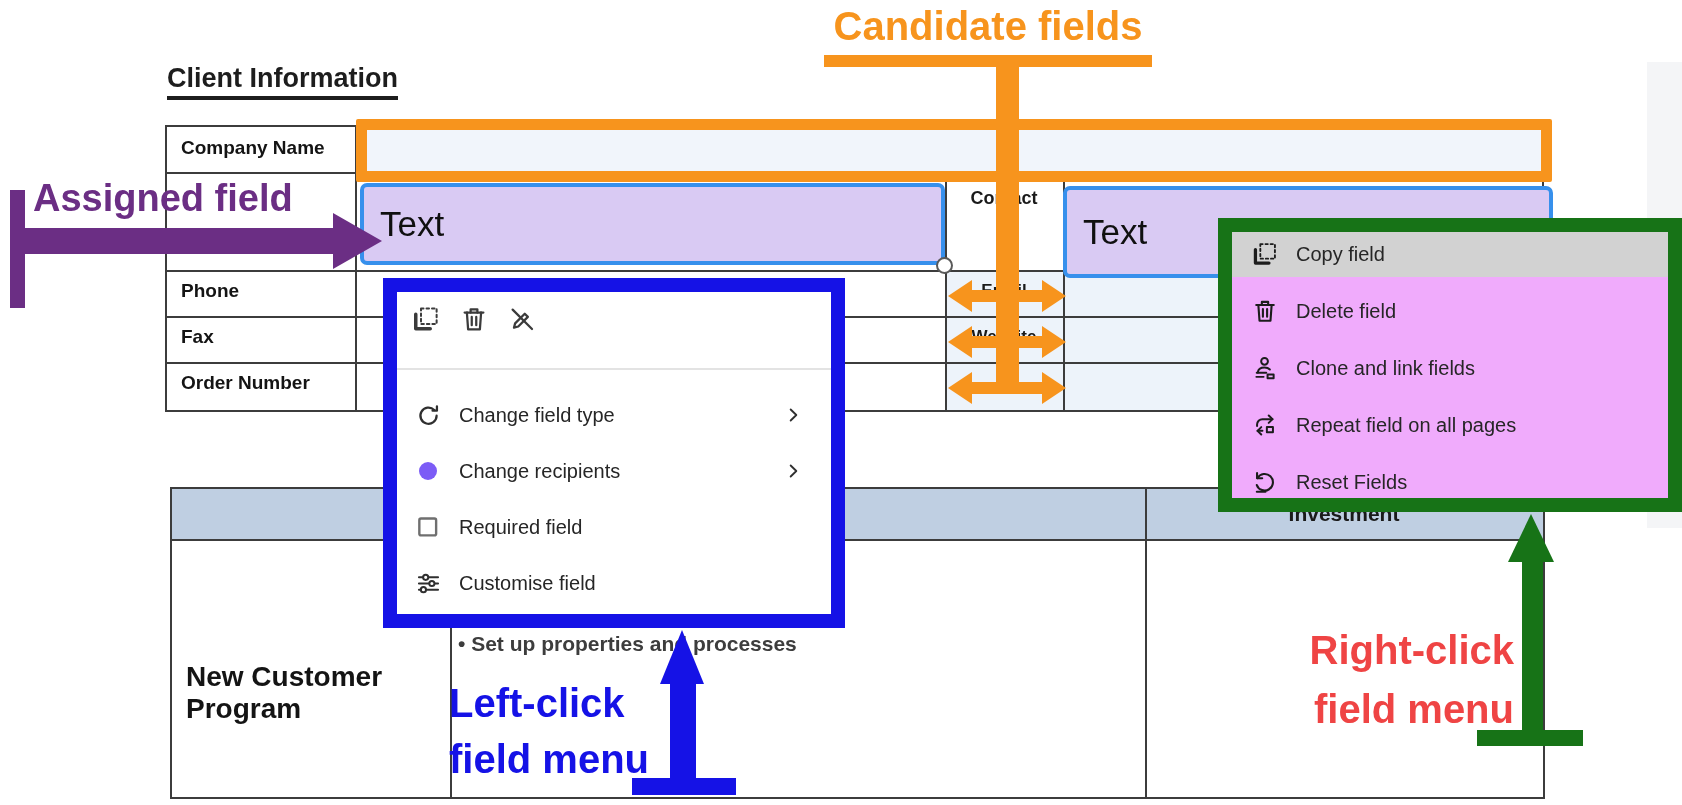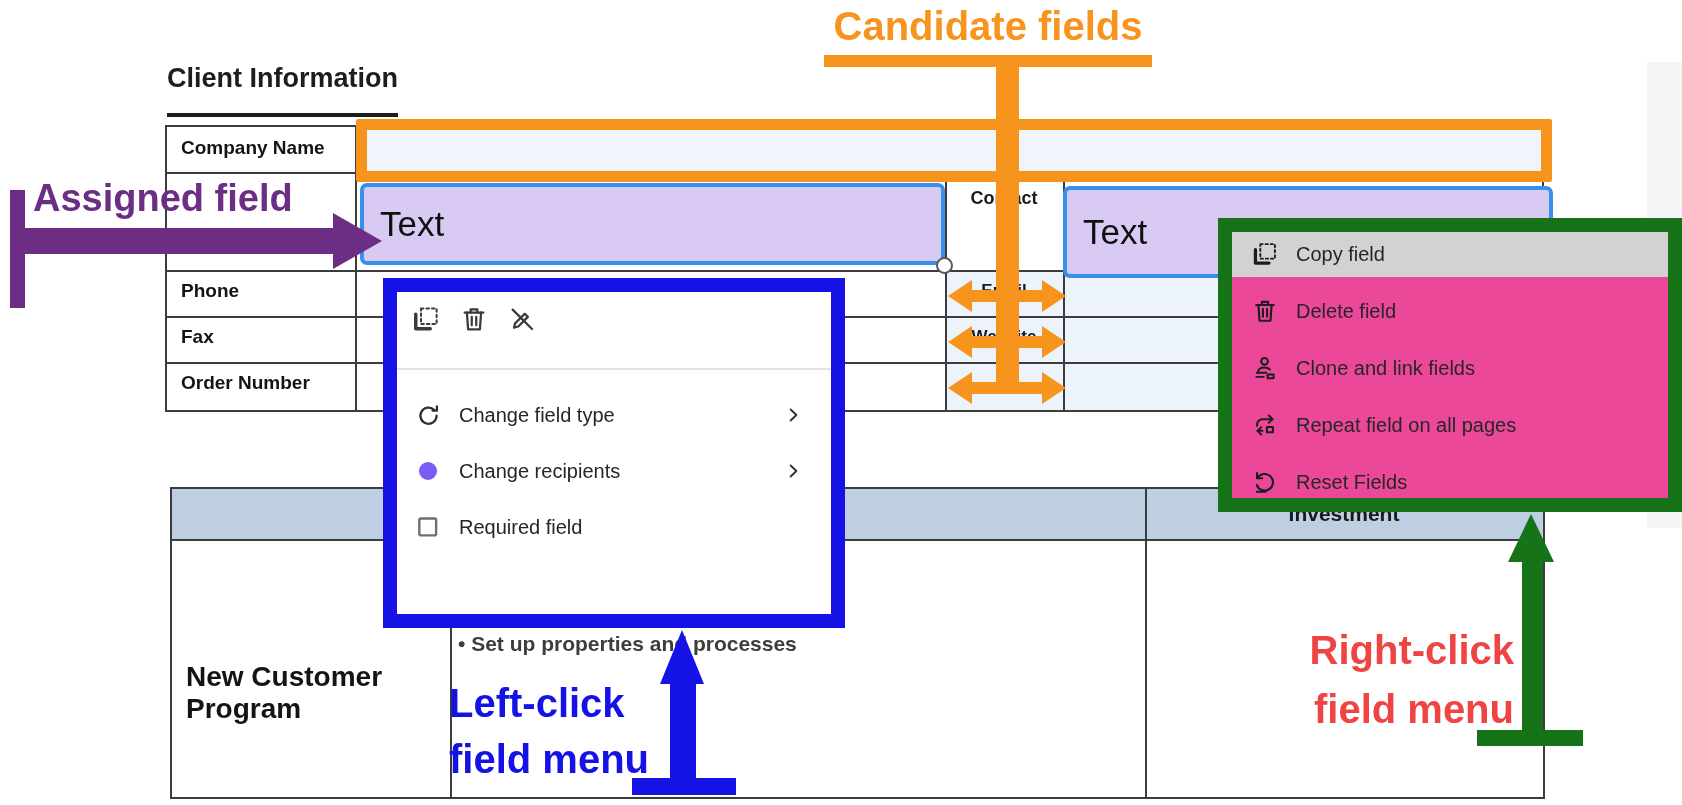--- a/index.html
+++ b/index.html
@@ -5,21 +5,21 @@
   html,body{margin:0;padding:0;background:#fff;}
   .stage{position:relative;width:1682px;height:805px;background:#ffffff;overflow:hidden;
          font-family:"Liberation Sans",sans-serif;color:#1a1a1a;}
   .abs{position:absolute;}
 
   
   .strip{left:1647px;top:62px;width:35px;height:466px;background:#f4f5f7;z-index:1;}
 
   
   .heading{left:167px;top:63px;font-size:27px;font-weight:bold;color:#1d1d1d;
-           border-bottom:4px solid #1d1d1d;padding-bottom:19px;z-index:2;}
+           border-bottom:4px solid #1d1d1d;padding-bottom:2px;z-index:2;}
 
   
   .t1{left:165px;top:125px;width:1379px;height:287px;border:2px solid #3c3c3c;z-index:2;box-sizing:border-box;}
   .t1 .bluebg{position:absolute;left:778px;top:144px;right:0;bottom:0;background:#edf3fa;}
   .t1 .hl{position:absolute;left:0;right:0;height:2px;background:#3c3c3c;}
   .t1 .vl{position:absolute;top:0;bottom:0;width:2px;background:#3c3c3c;}
   .t1 .lab{position:absolute;left:14px;font-weight:bold;font-size:19px;color:#141414;}
 
   .contact{left:945px;top:188px;width:118px;text-align:center;font-size:18px;font-weight:bold;z-index:3;}
   .midlab{left:945px;width:118px;text-align:center;font-size:17px;font-weight:bold;z-index:3;}
@@ -61,21 +61,21 @@
          z-index:20;box-sizing:border-box;}
   .bmenu .tools{position:absolute;left:14px;top:12px;display:flex;gap:18px;align-items:center;}
   .bmenu .divider{position:absolute;left:0;right:0;top:76px;height:2px;background:#e3e3e3;}
   .menu-item{position:absolute;left:0;right:0;height:40px;display:flex;align-items:center;
              padding-left:16px;font-size:20px;color:#262626;box-sizing:border-box;}
   .menu-item .icbox{width:30px;height:30px;margin-right:16px;display:flex;align-items:center;justify-content:center;flex:none;}
   .menu-item .chev{margin-left:auto;margin-right:28px;display:flex;align-items:center;}
   .dot{width:18px;height:18px;border-radius:50%;background:#7C5CF6;}
 
   
-  .gmenu{left:1218px;top:218px;width:464px;height:294px;border:14px solid #177317;background:#ec4899;
+  .gmenu{left:1218px;top:218px;width:464px;height:294px;border:14px solid #177317;background:#f0abfc;
          z-index:30;box-sizing:border-box;text-decoration:underline;}
   .gmenu .hl-row{position:absolute;left:0;right:0;top:0;height:45px;background:#d2d2d2;}
 
   
   .t2{left:170px;top:487px;width:1375px;height:312px;border:2px solid #3c3c3c;z-index:2;box-sizing:border-box;}
   .t2 .head{position:absolute;left:0;right:0;top:0;height:52px;background:#bfcfe2;border-bottom:2px solid #3c3c3c;box-sizing:border-box;}
   .t2 .services{position:absolute;left:14px;top:0;line-height:50px;font-size:24px;font-weight:bold;color:#1a1a1a;}
   .t2 .investment{position:absolute;left:973px;width:398px;top:0;line-height:50px;text-align:center;
                   font-size:21px;font-weight:bold;color:#1a1a1a;}
   .t2 .vl{position:absolute;top:0;bottom:0;width:2px;background:#3c3c3c;}
@@ -215,20 +215,31 @@
 
     <div class="menu-item" style="top:215px">
       <span class="icbox">
         <svg class="ic" width="26" height="26" viewBox="0 0 24 24" fill="none" stroke="#6f6f6f" stroke-width="2.2">
           <rect x="4" y="4.2" width="15.5" height="15.5" rx="1.5"></rect>
         </svg>
       </span>
       <span>Required field</span>
     </div>
 
+    <div class="menu-item" style="top:271px">
+      <span class="icbox">
+        <svg class="ic" width="27" height="27" viewBox="0 0 24 24" fill="none" stroke="#2f2f2f" stroke-width="1.8" stroke-linecap="round">
+          <path d="M3.5 6.5h17M3.5 12h17M3.5 17.5h17"></path>
+          <circle cx="9.5" cy="6.5" r="2.3" fill="#fff"></circle>
+          <circle cx="15" cy="12" r="2.3" fill="#fff"></circle>
+          <circle cx="7.5" cy="17.5" r="2.3" fill="#fff"></circle>
+        </svg>
+      </span>
+      <span>Customise field</span>
+    </div>
   </div>
 
   <div class="abs gmenu">
     <div class="hl-row"></div>
 
     <div class="menu-item" style="top:2px;padding-left:18px">
       <span class="icbox">
         <svg class="ic" width="28" height="28" viewBox="0 0 24 24" fill="none" stroke="#1c1c1c" stroke-linecap="round" stroke-linejoin="round">
           <rect x="8" y="3.5" width="12.5" height="12.5" stroke-width="1.6" stroke-dasharray="2 2.4"></rect>
           <path d="M3.8 8.2v11.6h11.6" stroke-width="2.8"></path>

